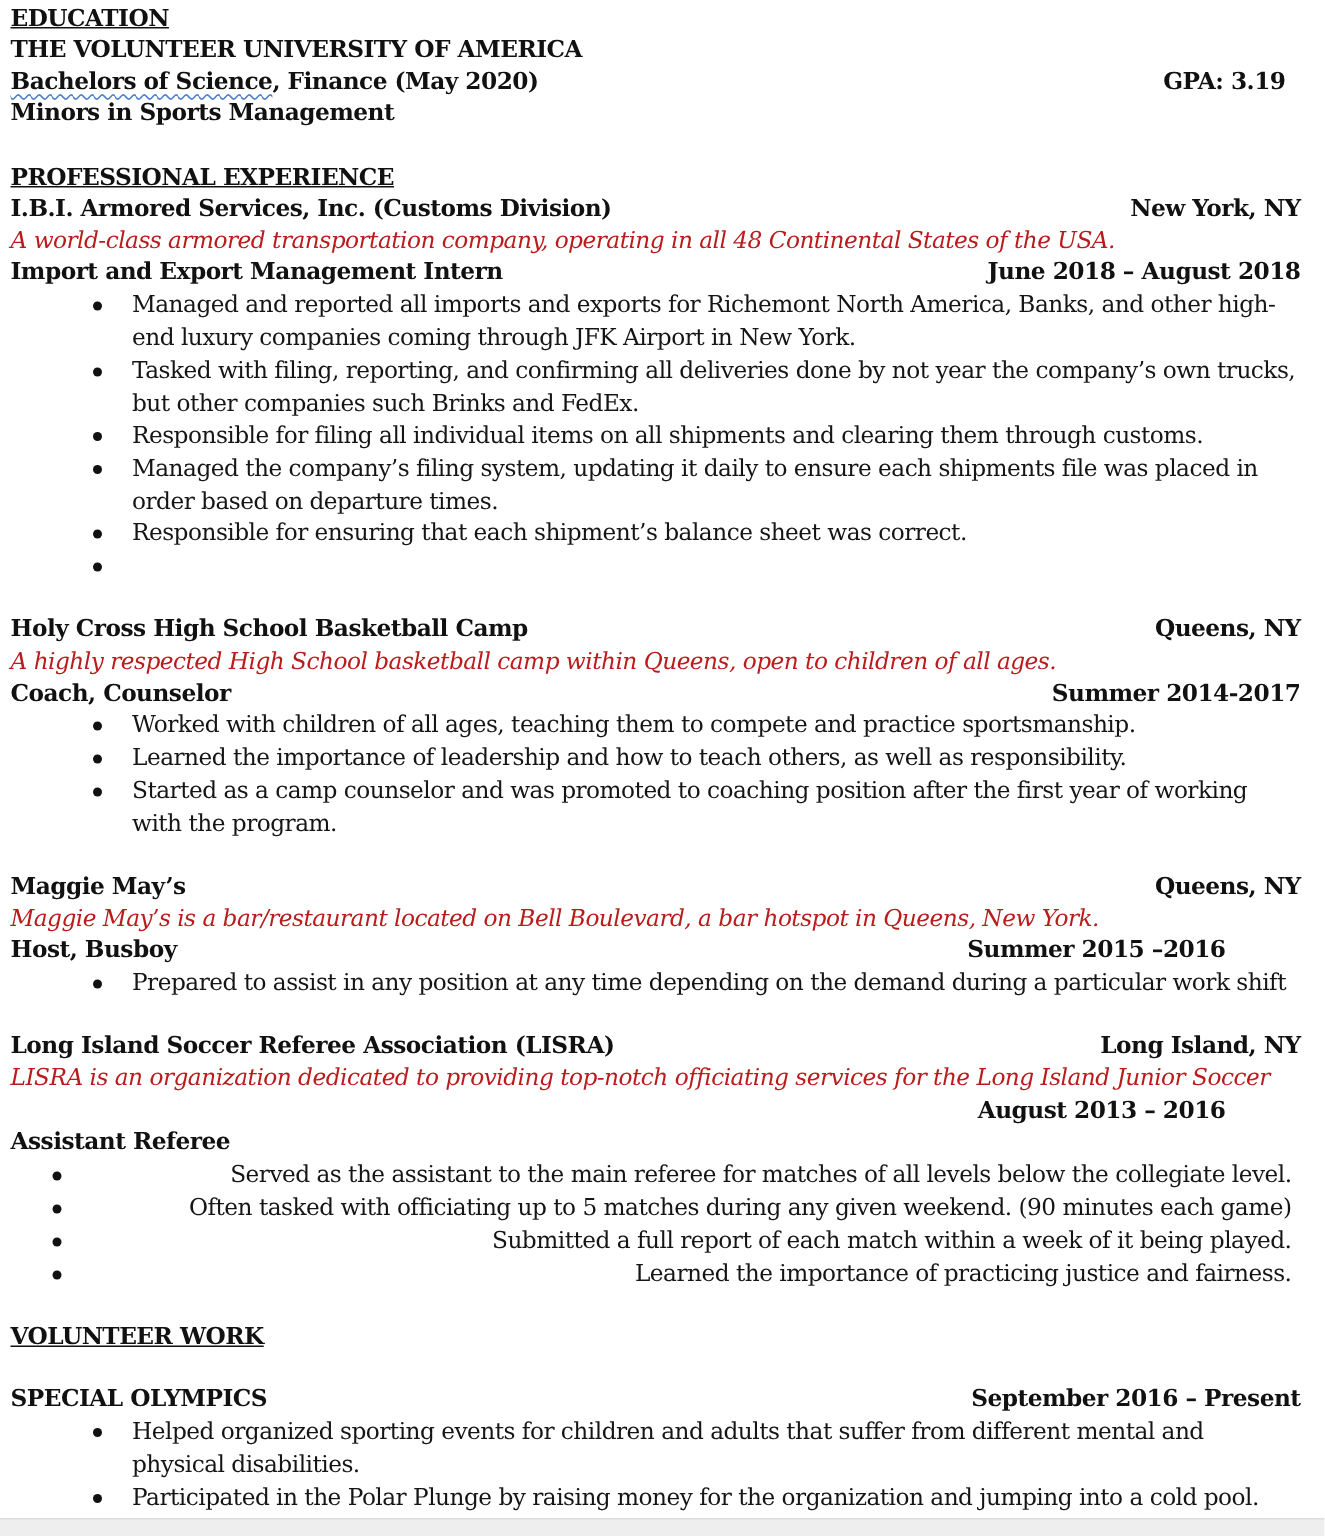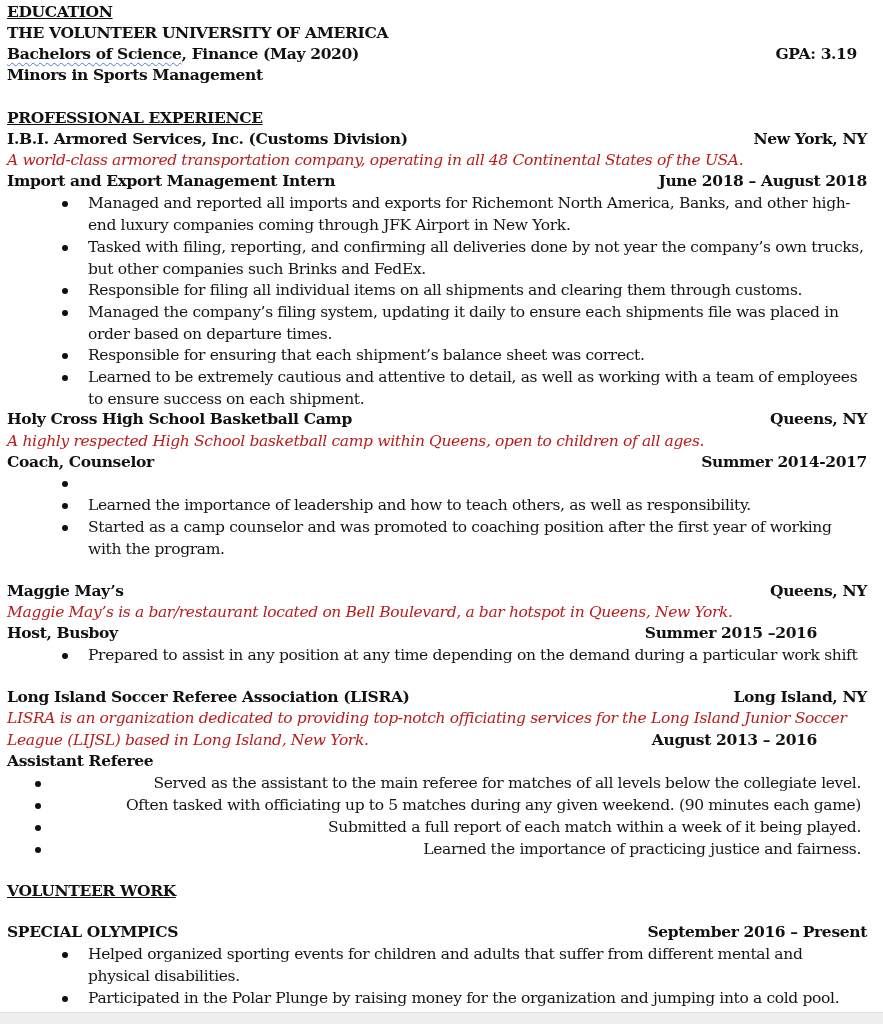--- a/index.html
+++ b/index.html
@@ -55,34 +55,34 @@
   <div class="line b" style="top:170px">
     <span>Import and Export Management Intern</span>
     <span class="right">June 2018 – August 2018</span>
   </div>
   <div class="bullet-block">
     <div class="bullet bl1" style="top:192px"><span class="dot"></span><span>Managed and reported all imports and exports for Richemont North America, Banks, and other high-end luxury companies coming through JFK Airport in New York.</span></div>
     <div class="bullet bl1" style="top:236px"><span class="dot"></span><span>Tasked with filing, reporting, and confirming all deliveries done by not year the company’s own trucks, but other companies such Brinks and FedEx.</span></div>
     <div class="bullet bl1" style="top:279px"><span class="dot"></span><span>Responsible for filing all individual items on all shipments and clearing them through customs.</span></div>
     <div class="bullet bl1" style="top:301px"><span class="dot"></span><span>Managed the company’s filing system, updating it daily to ensure each shipments file was placed in order based on departure times.</span></div>
     <div class="bullet bl1" style="top:344px"><span class="dot"></span><span>Responsible for ensuring that each shipment’s balance sheet was correct.</span></div>
-    <div class="bullet bl1" style="top:366px"><span class="dot"></span><span>Learned to be extremely cautious and attentive to detail, as well as working with a team of employees to ensure success on each shipment.</span></div>
+    <div class="bullet bl1" style="top:366px"><span class="dot"></span></div>
   </div>
 
   <div class="line b" style="top:408px">
     <span>Holy Cross High School Basketball Camp</span>
     <span class="right">Queens, NY</span>
   </div>
   <div class="line i" style="top:430px">A highly respected High School basketball camp within Queens, open to children of all ages.</div>
   <div class="line b" style="top:451px">
     <span>Coach, Counselor</span>
     <span class="right">Summer 2014-2017</span>
   </div>
   <div class="bullet-block">
-    <div class="bullet bl1" style="top:472px"><span class="dot"></span></div>
+    <div class="bullet bl1" style="top:472px"><span class="dot"></span><span>Worked with children of all ages, teaching them to compete and practice sportsmanship.</span></div>
     <div class="bullet bl1" style="top:494px"><span class="dot"></span><span>Learned the importance of leadership and how to teach others, as well as responsibility.</span></div>
     <div class="bullet bl1" style="top:516px"><span class="dot"></span><span>Started as a camp counselor and was promoted to coaching position after the first year of working with the program.</span></div>
   </div>
 
   <div class="line b" style="top:580px">
     <span>Maggie May’s</span>
     <span class="right">Queens, NY</span>
   </div>
   <div class="line i" style="top:601px">Maggie May’s is a bar/restaurant located on Bell Boulevard, a bar hotspot in Queens, New York.</div>
   <div class="line b" style="top:622px">
@@ -92,21 +92,20 @@
   <div class="bullet-block">
     <div class="bullet bl1" style="top:644px"><span class="dot"></span><span>Prepared to assist in any position at any time depending on the demand during a particular work shift</span></div>
   </div>
 
   <div class="line b" style="top:686px">
     <span>Long Island Soccer Referee Association (LISRA)</span>
     <span class="right">Long Island, NY</span>
   </div>
   <div class="line i" style="top:707px">LISRA is an organization dedicated to providing top-notch officiating services for the Long Island Junior Soccer</div>
   <div class="line" style="top:729px">
-    <span class="i">League (LIJSL) based in Long Island, New York.</span>
     <span class="right r2">August 2013 – 2016</span>
   </div>
   <div class="line b" style="top:750px">Assistant Referee</div>
   <div class="bullet-block">
     <div class="bullet bl2" style="top:772px"><span class="dot"></span><span>Served as the assistant to the main referee for matches of all levels below the collegiate level.</span></div>
     <div class="bullet bl2" style="top:794px"><span class="dot"></span><span>Often tasked with officiating up to 5 matches during any given weekend. (90 minutes each game)</span></div>
     <div class="bullet bl2" style="top:816px"><span class="dot"></span><span>Submitted a full report of each match within a week of it being played.</span></div>
     <div class="bullet bl2" style="top:838px"><span class="dot"></span><span>Learned the importance of practicing justice and fairness.</span></div>
   </div>
 

